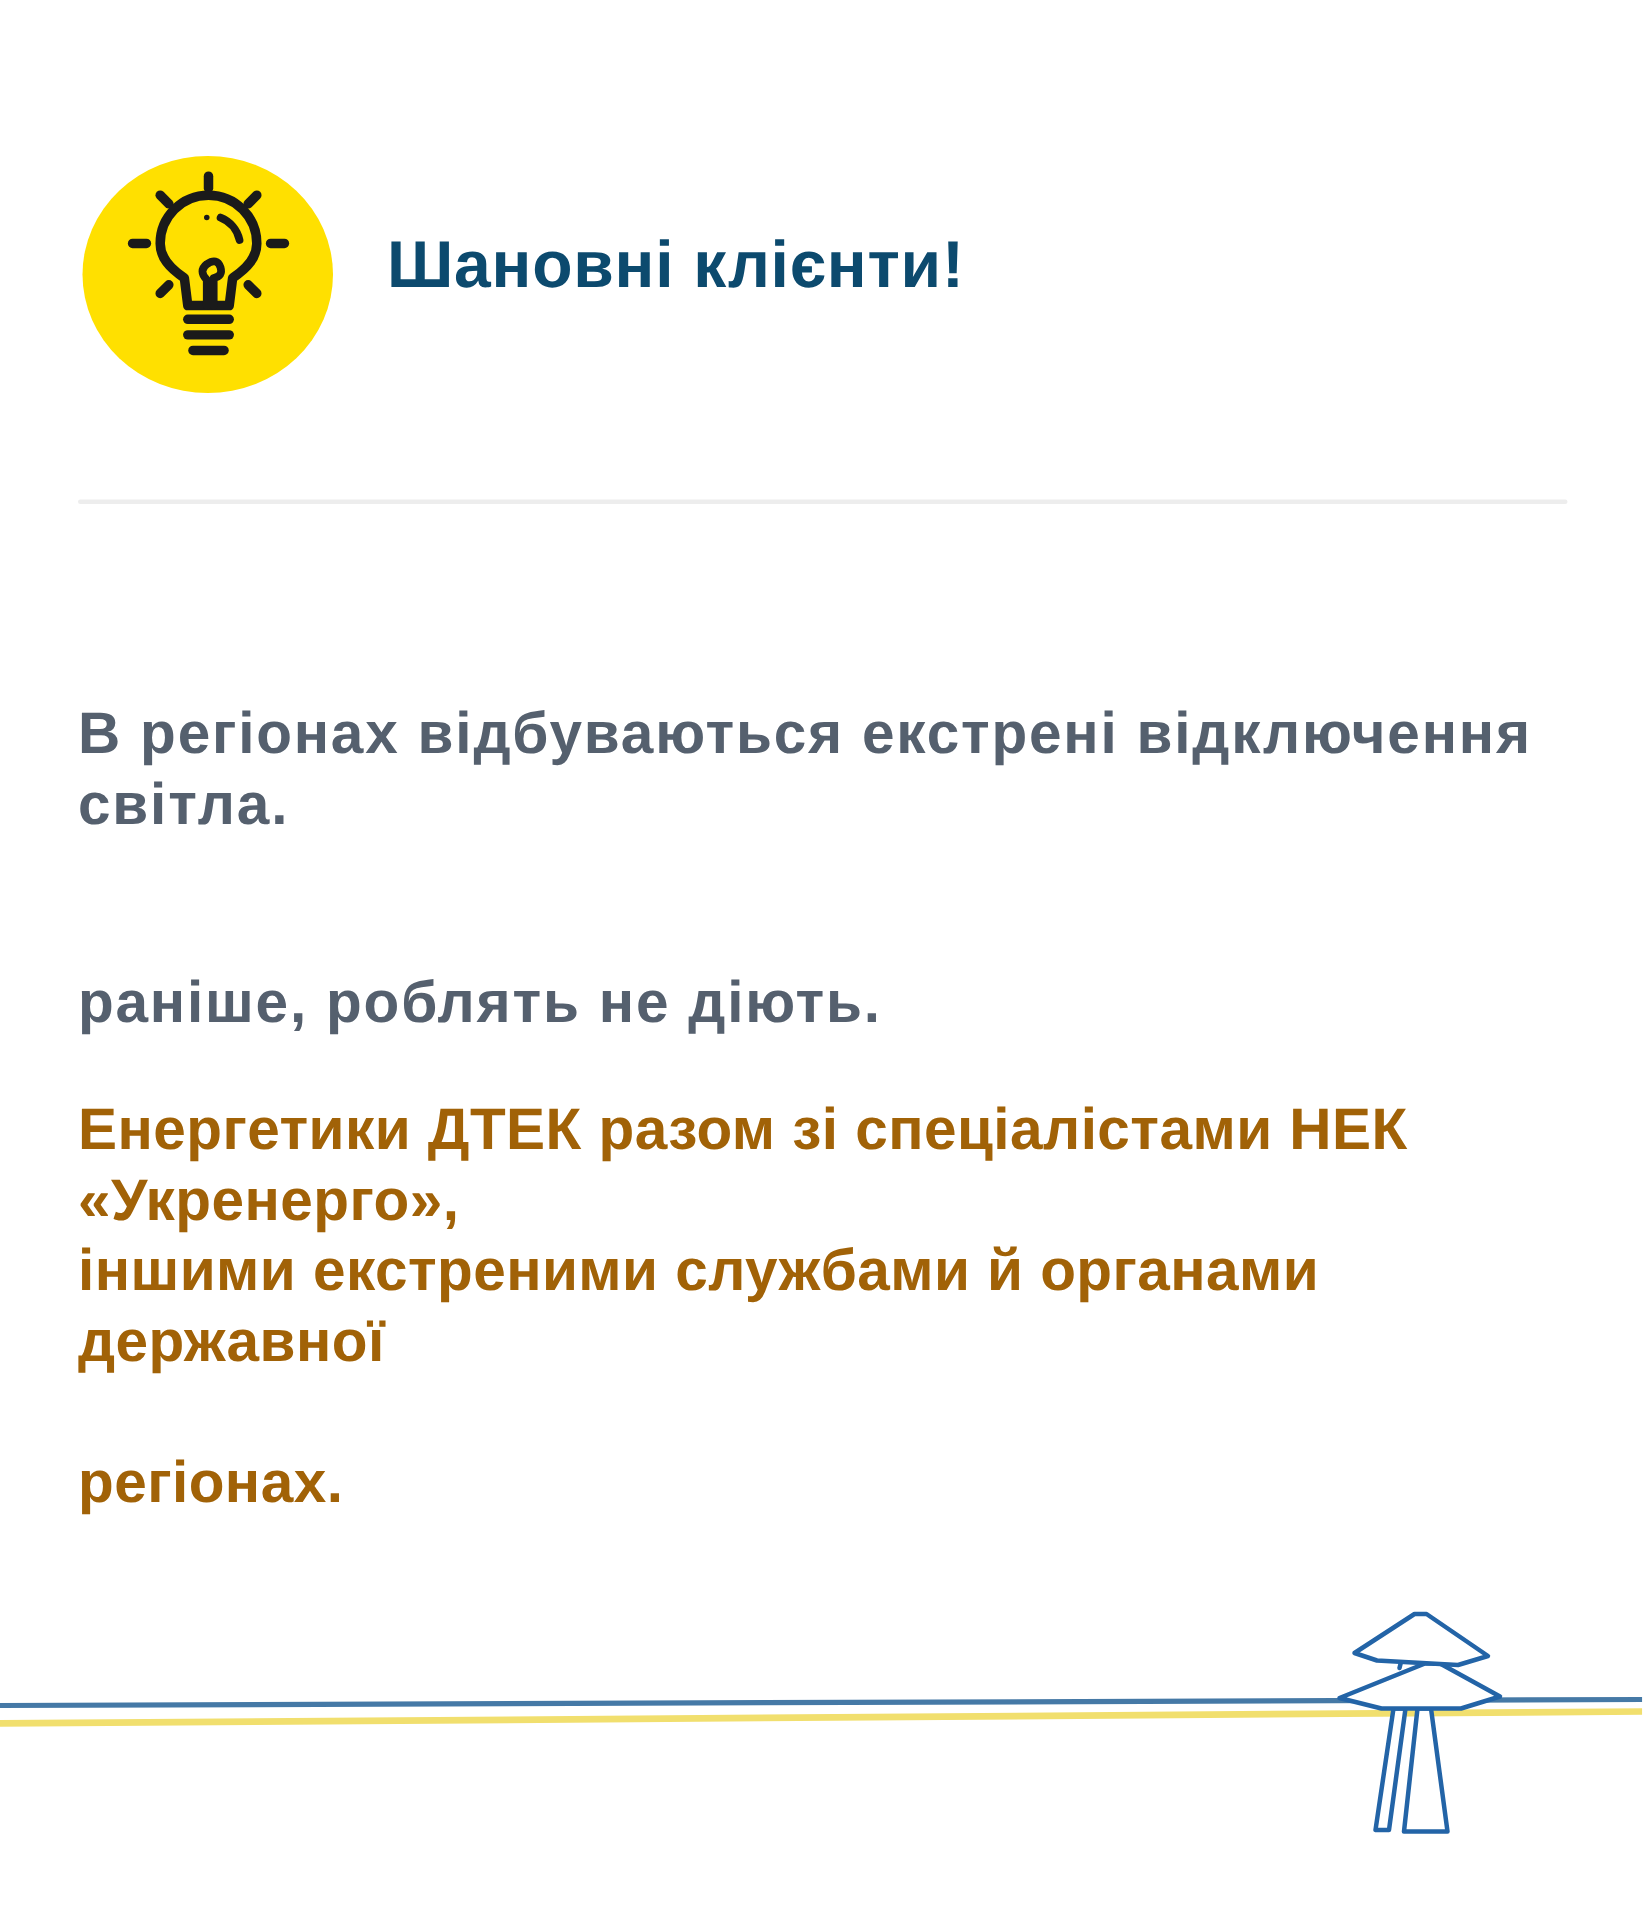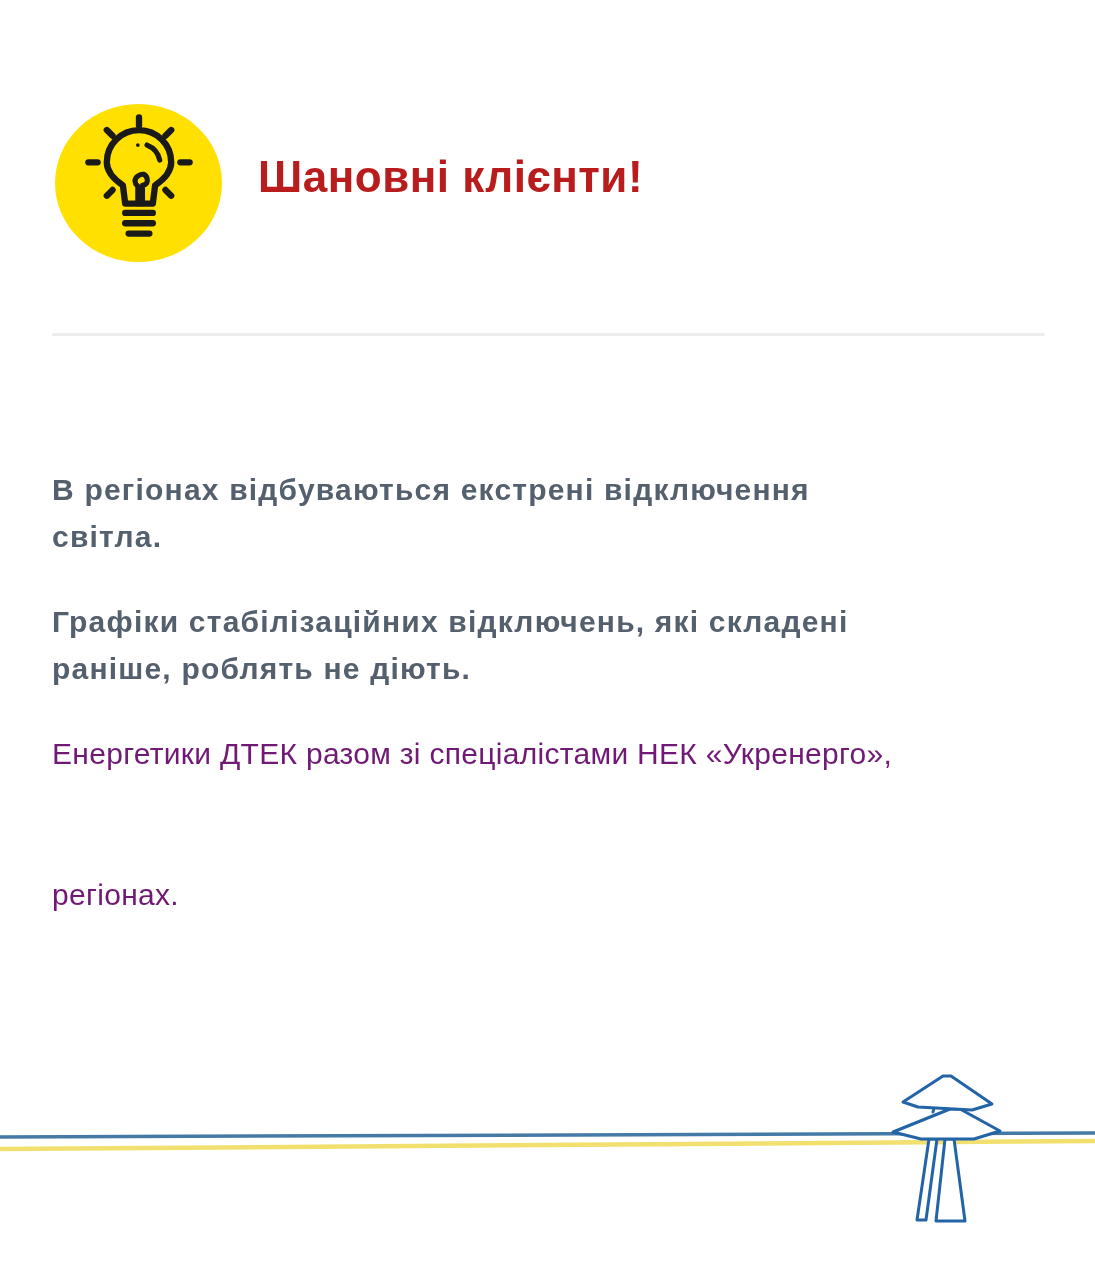--- a/index.html
+++ b/index.html
@@ -13,33 +13,33 @@
   .logo-circle{
     position:absolute;left:55px;top:104px;
     width:167px;height:158px;border-radius:50%;
     background:#FFE000;
     display:flex;align-items:center;justify-content:center;
   }
   .logo-circle svg{width:118px;height:138px;display:block;}
   .page-title{
     position:absolute;left:258px;top:152px;
     font-size:44px;font-weight:800;
-    color:#b91c1c;letter-spacing:0.5px;
+    color:#0c4a6e;letter-spacing:0.5px;
     white-space:nowrap;
   }
   .divider{
     position:absolute;left:52px;right:50px;top:333px;height:3px;
     background:#EDEDED;border-radius:2px;
   }
   .content{
     position:absolute;left:52px;top:466px;width:1000px;
   }
-  .content p{margin:0 0 38px 0;font-size:30px;line-height:47px;}
+  .content p{margin:0 0 38px 0;font-size:39px;line-height:47px;}
   .content p.em{font-weight:bold;color:#55606E;letter-spacing:1.2px;}
-  .content p.reg{font-weight:normal;color:#701a75;letter-spacing:0.3px;}
+  .content p.reg{font-weight:bold;color:#a16207;letter-spacing:0.3px;}
   .footer-art{
     position:absolute;left:0;top:1060px;width:1095px;height:200px;
   }
   .footer-art svg{display:block;width:1095px;height:200px;}
 </style>
 </head>
 <body>
 
 <div class="canvas">
 
@@ -70,26 +70,26 @@
   <div class="page-title">Шановні клієнти!</div>
 
   <div class="divider"></div>
 
   <div class="content">
     <p class="em">
       <span>В регіонах відбуваються екстрені відключення</span><br>
       <span>світла.</span>
     </p>
     <p class="em">
-      <span>Графіки стабілізаційних відключень, які складені</span><br>
+      <br>
       <span>раніше, роблять не діють.</span>
     </p>
     <p class="reg">
       <span>Енергетики ДТЕК разом зі спеціалістами НЕК «Укренерго»,</span><br>
-      <br>
+      <span>іншими екстреними службами й органами державної</span><br>
       <br>
       <span>регіонах.</span>
     </p>
   </div>
 
   <div class="footer-art">
     <svg viewBox="0 0 1095 200">
 
       <path d="M0 77 L1095 73" stroke="#4579A6" stroke-width="3.5" fill="none"></path>
       <path d="M0 89 L1095 81" stroke="#F1DF6E" stroke-width="4.5" fill="none"></path>

